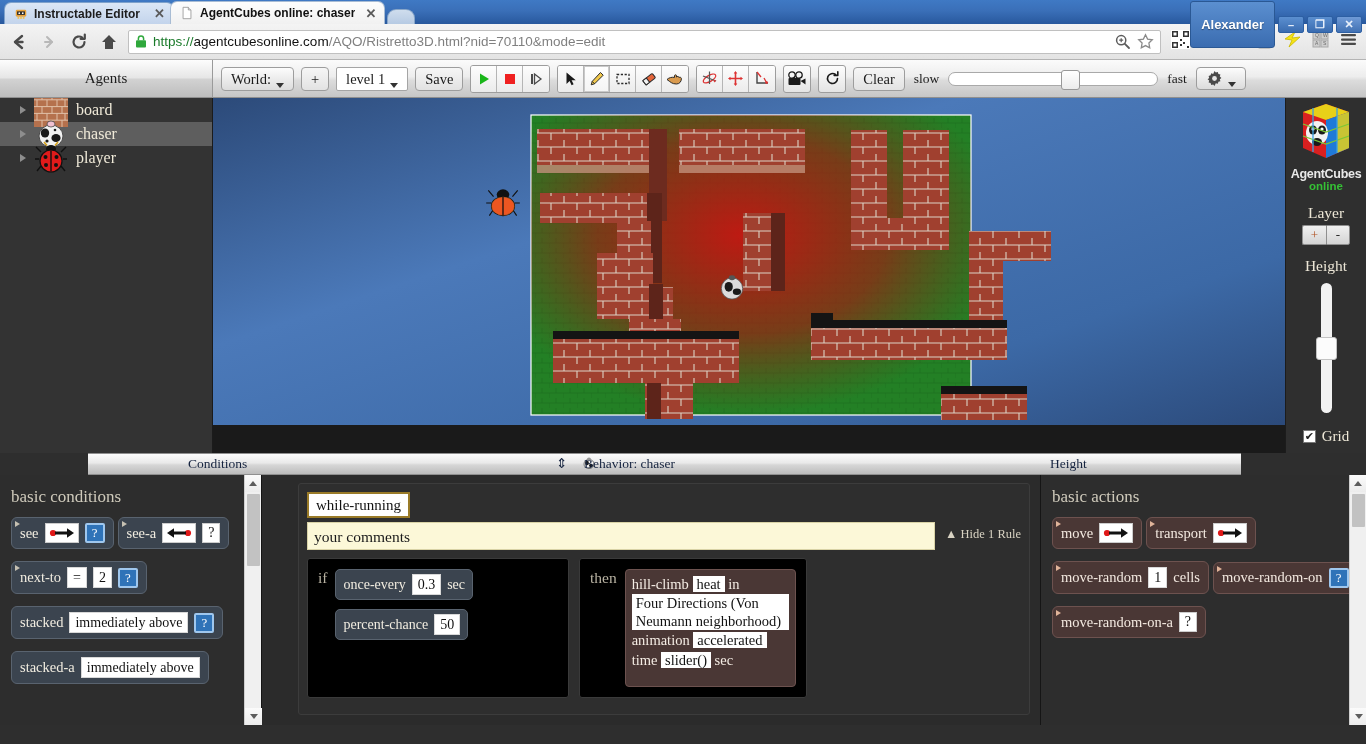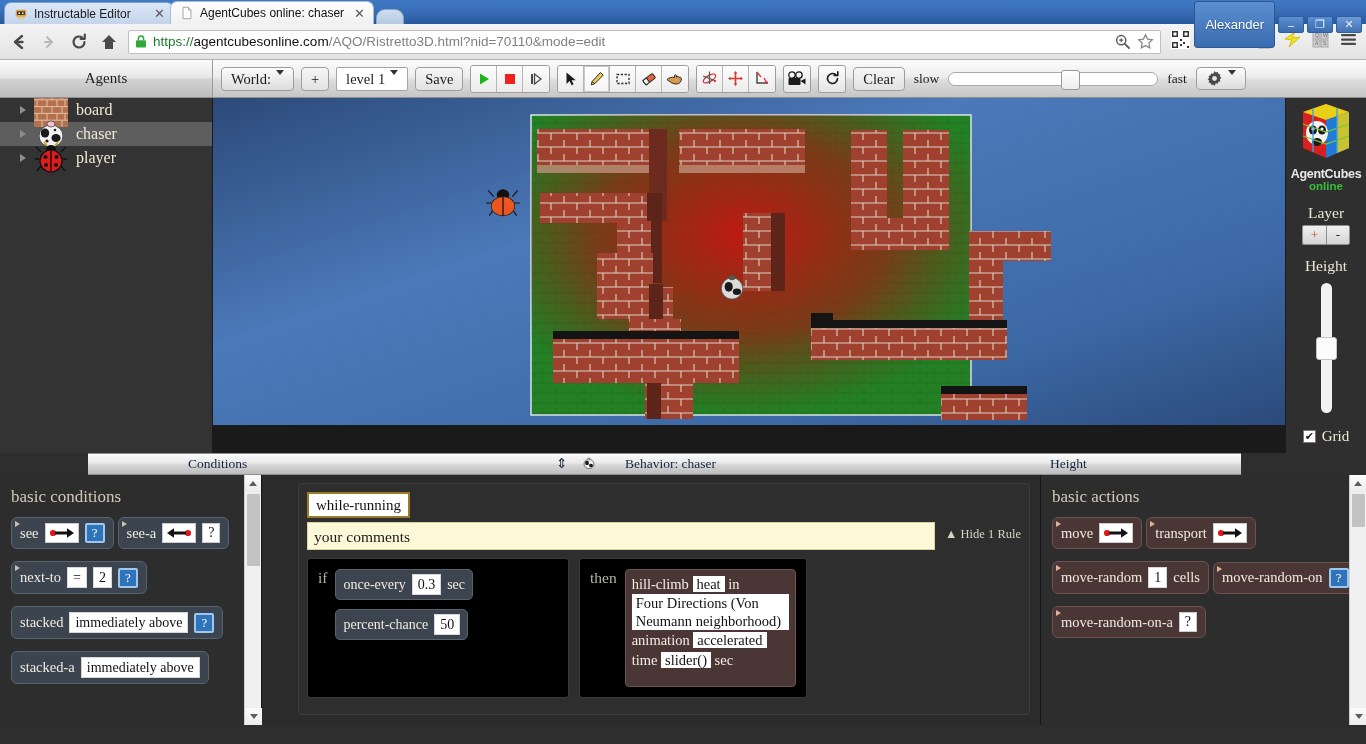--- a/index.html
+++ b/index.html
@@ -6,21 +6,21 @@
   html,body { width:1366px; height:744px; overflow:hidden; }
   body {
     font-family: "Liberation Serif", serif;
     background:#2b2b2b;
     -webkit-font-smoothing: antialiased;
   }
   
   .winbar {
     height:24px; width:100%;
     background: linear-gradient(to bottom,#3f79c4 0%,#3a6fb8 45%,#28589d 100%);
-    position:relative; display:flex; align-items:flex-end;
+    position:relative; display:flex; align-items:flex-end;font-weight:bold;
   }
   .tabs { display:flex; align-items:flex-end; height:24px; padding-left:4px; }
   .tab {
     height:22px; display:flex; align-items:center; gap:6px;
     padding:0 8px 0 9px; min-width:170px;
     border-radius:7px 7px 0 0;
     font-family:"Liberation Sans", sans-serif; font-size:12px;
     position:relative;
   }
   .tab.inactive {
@@ -91,21 +91,21 @@
   .toolbar {
     flex:1; height:38px;
     background:linear-gradient(to bottom,#fbfbfb 0%,#ededed 45%,#dcdcdc 55%,#c6c6c6 100%);
     border-bottom:1px solid #8f8f8f;
     display:flex; align-items:center; gap:7px; padding:0 8px;
   }
   .tb-btn {
     background:linear-gradient(to bottom,#fcfcfc,#dcdcdc);
     border:1px solid #9d9d9d; border-radius:4px;
     font-size:14.5px; color:#1a1a1a; padding:2px 9px; line-height:18px;
-    display:flex; align-items:flex-start; gap:5px; white-space:nowrap;
+    display:flex; align-items:flex-end; gap:5px; white-space:nowrap;
   }
   .tb-btn.plain { background:#fff; border:1px solid #a5a5a5; border-radius:2px;}
   .tb-btn.flat  { background:linear-gradient(to bottom,#f6f6f6,#e2e2e2); }
   .caret { width:0;height:0;border-left:4px solid transparent;border-right:4px solid transparent;border-top:5px solid #333; display:inline-block;}
   .tb-group { display:flex; background:linear-gradient(to bottom,#f2f2f2,#dadada); border:1px solid #9d9d9d; border-radius:3px; overflow:hidden;}
   .tb-ico {
     width:26px;height:26px; display:flex;align-items:center;justify-content:center;
     background:linear-gradient(to bottom,#fdfdfd,#ebebeb);
     border-right:1px solid #b5b5b5;
   }
@@ -716,21 +716,21 @@
     <span style="left:100px;">Conditions</span>
     <span style="left:468px; top:1px;">⇕</span>
     <span style="left:494px; top:2px;">
       <svg width="14" height="13" viewBox="0 0 14 13">
           <ellipse cx="7" cy="8" rx="5" ry="4.6" fill="#f2f2f2" stroke="#555" stroke-width=".8"></ellipse>
           <ellipse cx="7" cy="3" rx="2" ry="1.6" fill="#999"></ellipse>
           <ellipse cx="5" cy="7" rx="1.9" ry="2.2" fill="#1a1a1a"></ellipse>
           <ellipse cx="9" cy="9.5" rx="2" ry="1.7" fill="#1a1a1a"></ellipse>
         </svg>
     </span>
-    <span style="left:537px;">Behavior: chaser</span>
+    <span style="left:496px;">Behavior: chaser</span>
     <span style="left:962px;">Height</span>
   </div>
 
   <div class="editrow">
 
     <div class="cond-panel">
       <div class="panel-title">basic conditions</div>
       <div class="palette">
         <div class="blk cond">
           <span class="tri"></span>

